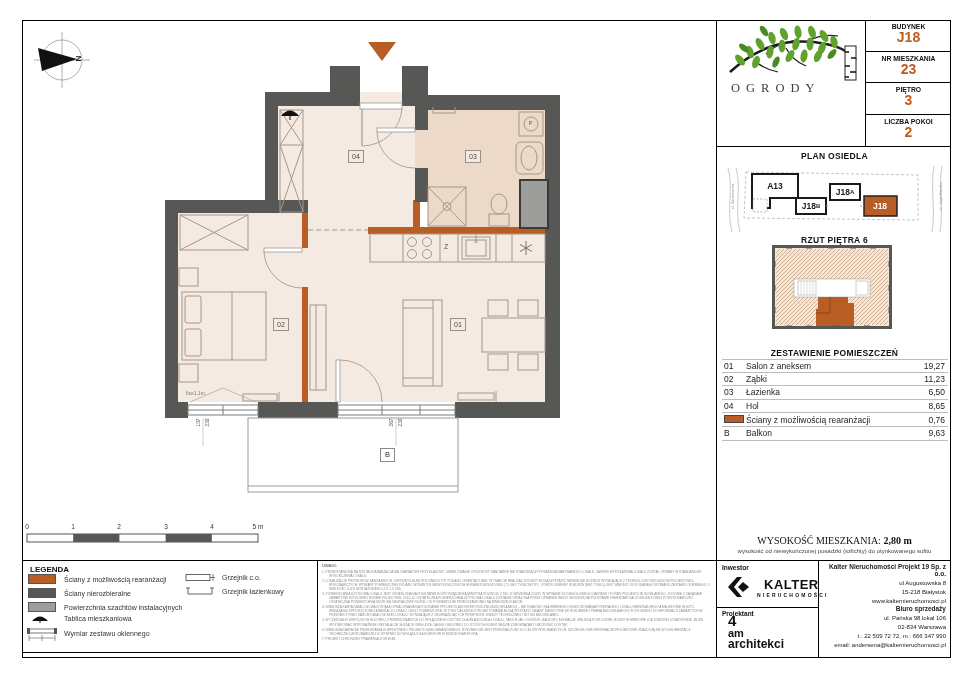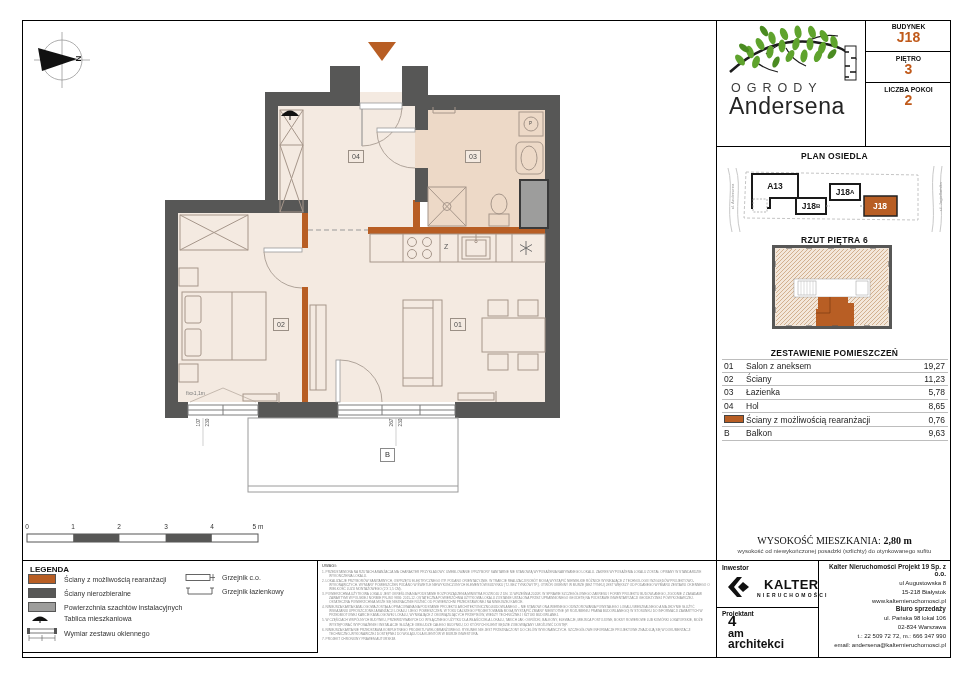--- a/index.html
+++ b/index.html
@@ -16,21 +16,21 @@
   .rlabel { position:absolute; font-size:7px; line-height:1; color:#4a4a4a; background:#F4EAE1; border:1px solid #9a8f85; padding:2px 3px; }
   .blabel { position:absolute; font-size:7.5px; line-height:1; color:#333; background:#fff; border:1px solid #8a8a8a; padding:2px 4px; }
   .ktext  { position:absolute; font-size:7px; color:#555; }
   .ptext  { position:absolute; font-size:4.5px; color:#444; }
   .fixlbl { position:absolute; font-size:5px; color:#777; }
   .dim    { position:absolute; width:20px; font-size:4.8px; color:#555; text-align:center; transform:rotate(-90deg); }
   .ntext  { position:absolute; font-size:8px; font-weight:bold; color:#111; transform:rotate(-90deg); }
   .stick  { position:absolute; width:20px; text-align:center; font-size:6.5px; color:#333; }
 
   
-  .logo-ogrody { left:731px; top:81px; width:130px; font-size:12.5px; letter-spacing:6px; color:#3c3c3c; }
+  .logo-ogrody { left:731px; top:81px; width:130px; font-size:12.5px; letter-spacing:6px; color:#3c3c3c;font-family:Liberation Serif, serif; }
   .logo-andersena { left:729px; top:93px; width:140px; font-size:23px; letter-spacing:.5px; color:#242424; }
   .addr-bar { left:716px; top:117px; width:149px; height:29px; border-top:1px solid #000; display:flex; align-items:center; justify-content:center; font-size:11px; font-weight:bold; }
   .info-col { left:865px; top:20px; width:86px; height:126px; border-left:1px solid #000; }
   .info-cell { height:31.5px; border-bottom:1px solid #000; text-align:center; padding-top:3px; }
   .info-cell:last-child { border-bottom:none; }
   .info-label { font-size:6.8px; font-weight:bold; color:#111; }
   .info-value { font-size:14px; font-weight:bold; color:#C05A1B; line-height:1.1; }
   .hrule-head { left:716px; top:146px; width:235px; border-top:1.2px solid #000; }
   .sec-title { position:absolute; left:718px; width:233px; text-align:center; font-size:8.5px; font-weight:bold; letter-spacing:.3px; color:#111; }
   .bl { position:absolute; width:36px; height:12px; display:flex; align-items:center; justify-content:center; font-size:8.5px; font-weight:bold; color:#1a1a1a; }
@@ -295,25 +295,28 @@
         <ellipse cx="92" cy="34" rx="3.5" ry="6.5" transform="rotate(25 92 34)"></ellipse>
     </g>
     <g fill="#4A8B21">
       <ellipse cx="18" cy="26" rx="3" ry="6" transform="rotate(-50 18 26)"></ellipse>
         <ellipse cx="50" cy="40" rx="3" ry="6" transform="rotate(25 50 40)"></ellipse>
       <ellipse cx="38" cy="9" rx="3" ry="6" transform="rotate(-35 38 9)"></ellipse>
         <ellipse cx="106" cy="32" rx="3" ry="6" transform="rotate(40 106 32)"></ellipse>
     </g>
   </svg>
   <div class="abs logo-ogrody">OGRODY</div>
-  <div class="abs logo-andersena">Andersena</div>
   <div class="abs info-col">
     <div class="info-cell">
       <div class="info-label">BUDYNEK</div>
       <div class="info-value">J18</div>
+    </div>
+    <div class="info-cell">
+      <div class="info-label">NR MIESZKANIA</div>
+      <div class="info-value">23</div>
     </div>
     <div class="info-cell">
       <div class="info-label">PIĘTRO</div>
       <div class="info-value">3</div>
     </div>
     <div class="info-cell">
       <div class="info-label">LICZBA POKOI</div>
       <div class="info-value">2</div>
     </div>
   </div>
@@ -387,27 +390,27 @@
 
   <div class="sec-title" style="top:348px;">ZESTAWIENIE POMIESZ­CZEŃ</div>
   <div class="abs rooms-table">
     <div class="trow">
       <span class="c-no">01</span>
       <span class="c-name">Salon z aneksem</span>
       <span class="c-area">19,27</span>
     </div>
     <div class="trow">
       <span class="c-no">02</span>
-      <span class="c-name">Ściany</span>
+      <span class="c-name">Ząbki</span>
       <span class="c-area">11,23</span>
     </div>
     <div class="trow">
       <span class="c-no">03</span>
       <span class="c-name">Łazienka</span>
-      <span class="c-area">5,78</span>
+      <span class="c-area">6,50</span>
     </div>
     <div class="trow">
       <span class="c-no">04</span>
       <span class="c-name">Hol</span>
       <span class="c-area">8,65</span>
     </div>
     <div class="trow" style="height:14px;">
       <span class="c-no"><span class="swatch-or" style="display:inline-block;"></span></span>
       <span class="c-name">Ściany z możliwością rearanżacji</span>
       <span class="c-area">0,76</span>

